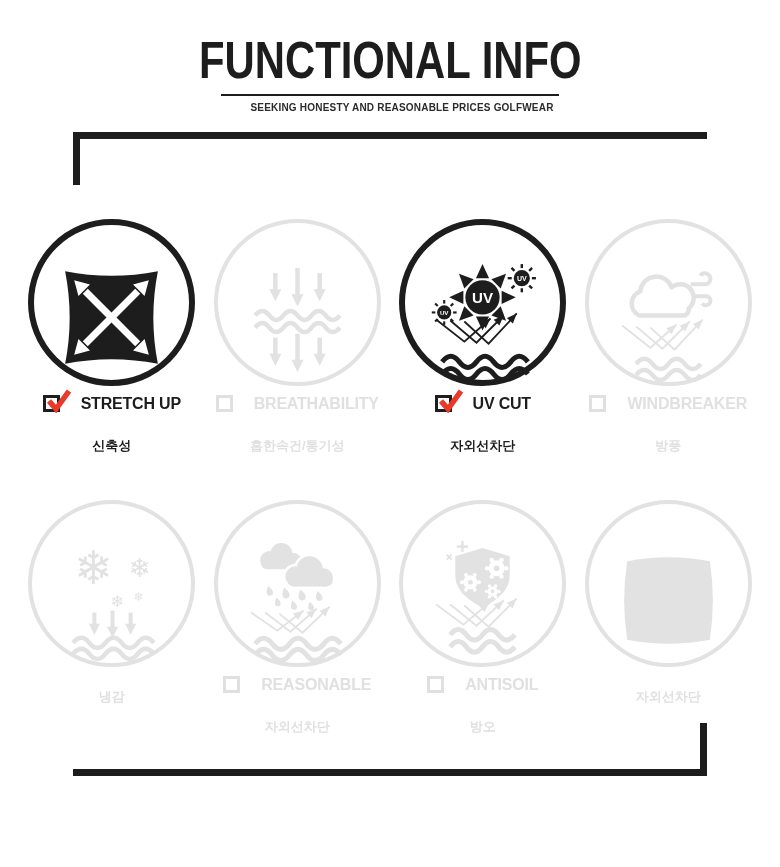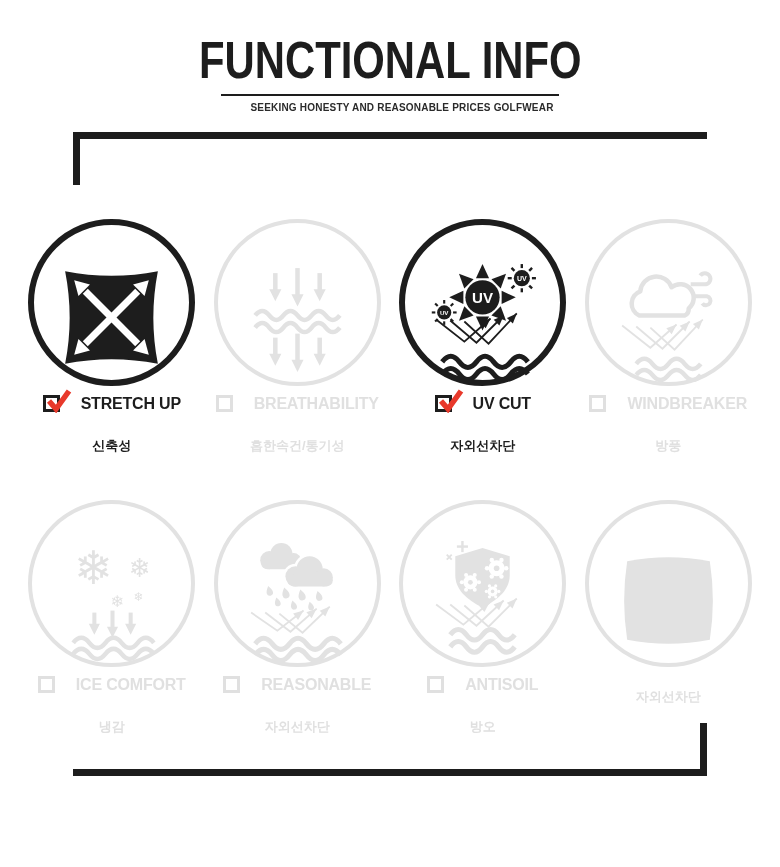--- a/index.html
+++ b/index.html
@@ -230,24 +230,20 @@
             <polygon points="39.5,85 50.5,85 45,96"></polygon>
               <polygon points="57.5,88 68.5,88 63,99"></polygon>
               <polygon points="75.5,85 86.5,85 81,96"></polygon>
           </g>
           <g stroke="#e2e2e2" stroke-width="4.5" fill="none">
             <path d="M24,104 q8,-10 16,0 t16,0 t16,0 t16,0 t16,0"></path>
             <path d="M24,115 q8,-10 16,0 t16,0 t16,0 t16,0 t16,0"></path>
           </g>
         </svg>
       </div>
-      <div class="label-row">
-        <span class="checkbox"></span>
-        <span class="label">ICE COMFORT</span>
-      </div>
       <div class="sublabel">냉감</div>
     </div>
 
     <div class="feature inactive">
       <div class="icon-circle">
         <svg width="125" height="125" viewBox="0 0 124 124">
           <g fill="#e2e2e2">
             <circle cx="34" cy="22" r="9"></circle>
               <circle cx="46" cy="16" r="11"></circle>
               <circle cx="58" cy="23" r="8"></circle>

